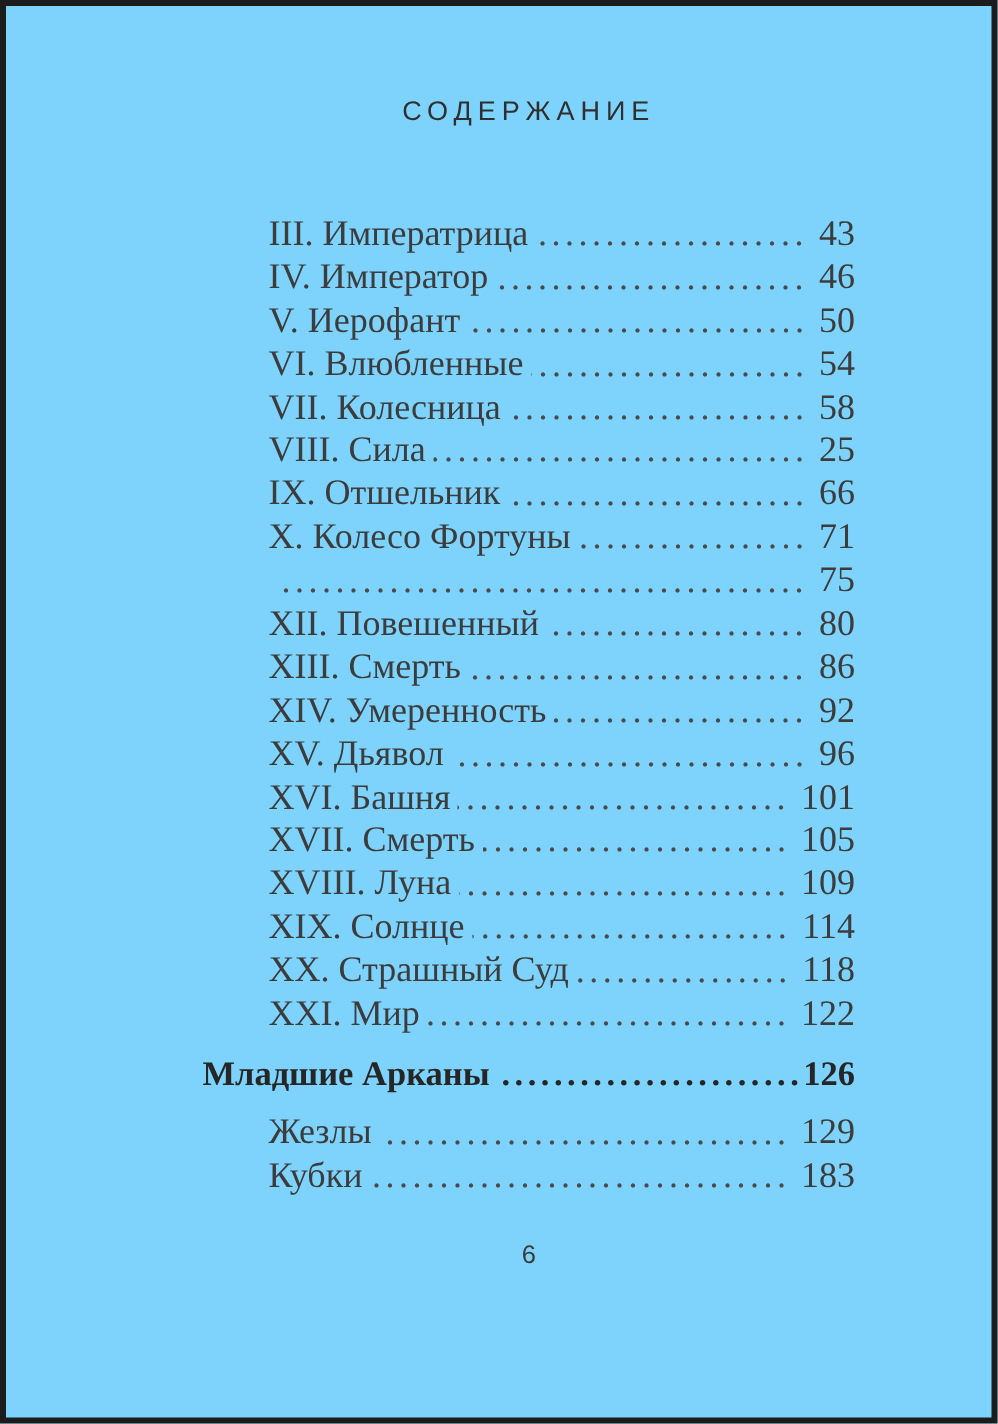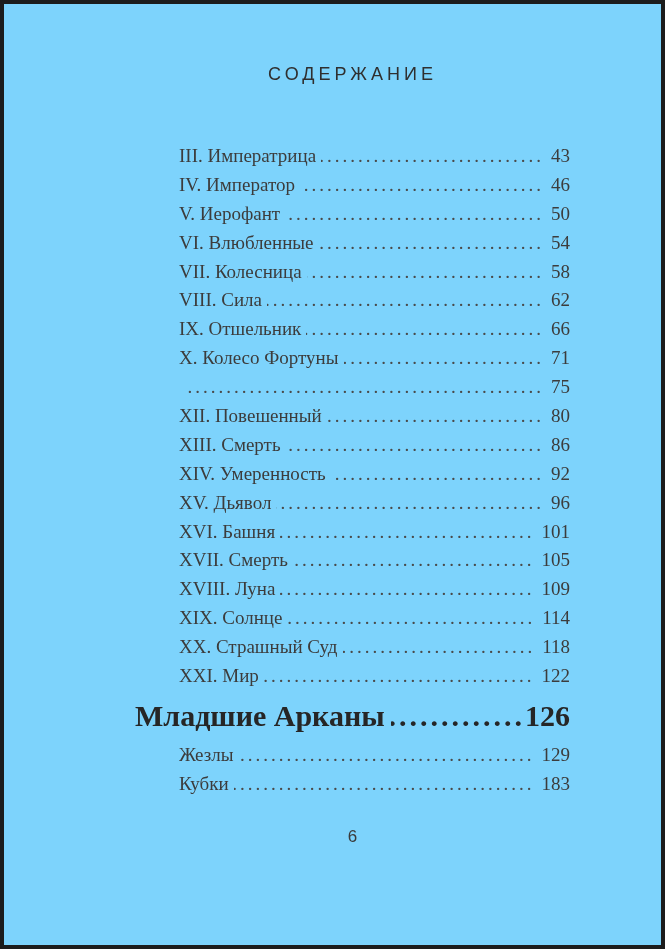--- a/index.html
+++ b/index.html
@@ -47,27 +47,27 @@
   .row {
     display: flex;
     align-items: baseline;
     font-family: "Liberation Serif", serif;
     color: #3c3c3c;
     white-space: nowrap;
   }
   .row.item {
     height: 28.9px;
     line-height: 28.9px;
-    font-size: 19px;
+    font-size: 24px;
     padding-left: 44px;
   }
   .row.section {
     height: 34px;
     line-height: 34px;
-    font-size: 30px;
+    font-size: 23px;
     font-weight: bold;
     color: #262626;
     margin-top: 8px;
     padding-left: 0;
   }
   .row.section + .row.item {
     margin-top: 8px;
   }
   .label {
     flex: 0 0 auto;
@@ -131,21 +131,21 @@
           <span class="num">54</span>
         </div>
         <div class="row item">
           <span class="label">VII. Колесница</span>
           <span class="leader"></span>
           <span class="num">58</span>
         </div>
         <div class="row item">
           <span class="label">VIII. Сила</span>
           <span class="leader"></span>
-          <span class="num">62</span>
+          <span class="num">25</span>
         </div>
         <div class="row item">
           <span class="label">IX. Отшельник</span>
           <span class="leader"></span>
           <span class="num">66</span>
         </div>
         <div class="row item">
           <span class="label">X. Колесо Фортуны</span>
           <span class="leader"></span>
           <span class="num">71</span>

